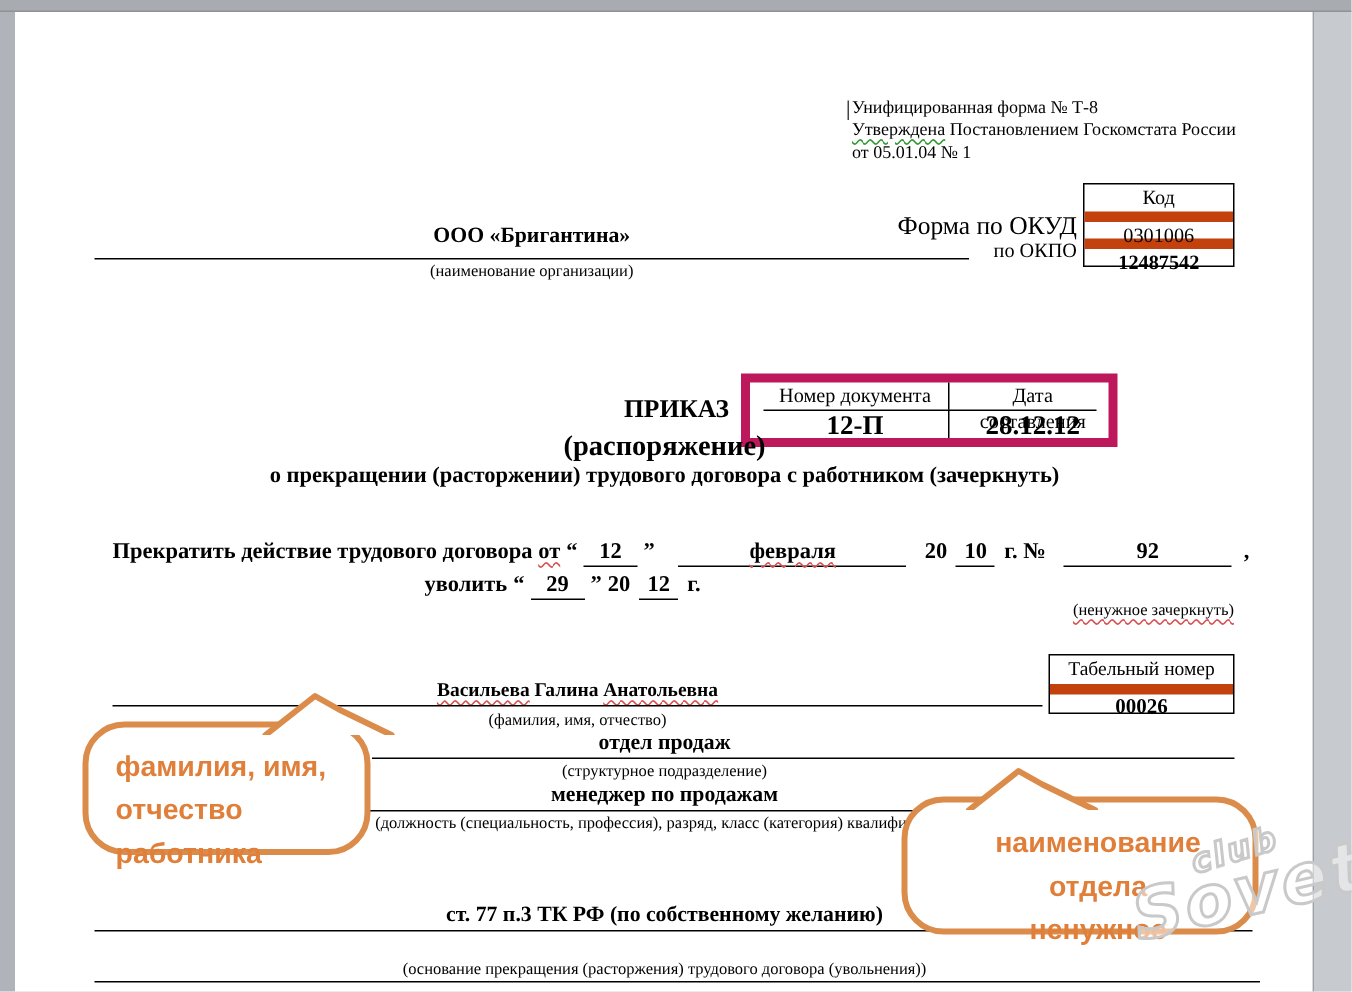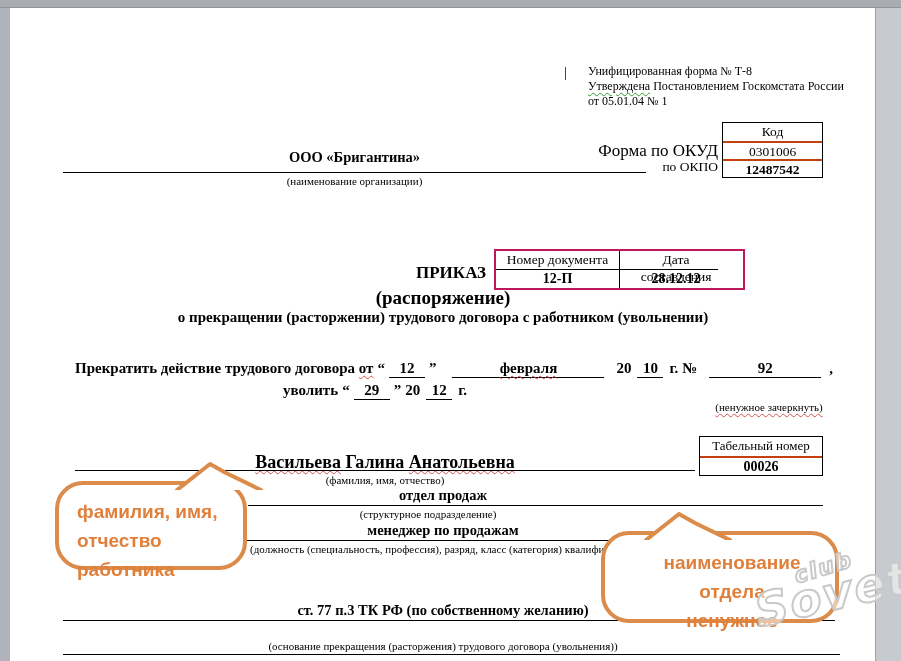--- a/index.html
+++ b/index.html
@@ -15,30 +15,30 @@
   .cap { font-size:11px; }
   .small { font-size:12px; }
   .cline { position:absolute; text-align:center; }
   .rline { position:absolute; text-align:right; }
   .hline { position:absolute; border-top:1px solid #000; height:0; }
   .wred { text-decoration-line: underline; text-decoration-style: wavy; text-decoration-color:#d94f4f; text-decoration-thickness:1px; text-underline-offset:2px; }
   .wgreen { text-decoration-line: underline; text-decoration-style: wavy; text-decoration-color:#2f9a2f; text-decoration-thickness:1px; text-underline-offset:2px; }
   .cursor { position:absolute; width:1px; height:13px; background:#444; }
 
   .tbl { position:absolute; background:#fff; border:1px solid #000; }
-  .tbl .row { border-top:2px solid #c2410c; text-align:center; }
+  .tbl .row { border-top:7px solid #c2410c; text-align:center; }
   .tbl .row:first-child { border-top:none; }
   .codetable { left:722px; top:122px; width:101px; font-size:13.5px; }
   .codetable .row { height:18px; line-height:17px; }
   .doctable { left:494px; top:249px; width:251px; font-size:13.5px; display:flex; flex-wrap:wrap; }
   .doctable .cell { width:123px; height:18px; line-height:17px; text-align:center; border-top:1px solid #000; border-left:1px solid #000; }
   .doctable .cell:nth-child(2n) { width:99px;padding-left:14px; }
   .doctable .cell:nth-child(-n+2) { border-top:none; }
   .doctable .cell:nth-child(2n+1) { border-left:none; }
-  .doctable .val { height:19px; line-height:18px; font-weight:bold; font-size:14px; }
+  .doctable .val { height:19px; line-height:18px; font-weight:bold; font-size:18px; }
   .ptable { left:699px; top:436px; width:124px; font-size:13px; }
   .ptable .row { height:19px; line-height:18px; }
   .ptable .row:last-child { font-weight:bold; font-size:14px; }
 
   .trow { position:absolute; display:flex; align-items:baseline; font-weight:bold; font-size:15px; white-space:nowrap; }
   .field { display:inline-block; text-align:center; border-bottom:1px solid #000; }
   .q { margin:0 4px; }
 
   .callout { position:absolute; background:#fff; border:4px solid #db8c4a; border-radius:28px; z-index:3; }
   .callout .ptr { position:absolute; }
@@ -51,47 +51,47 @@
 <body>
 
 <div class="frame">
   <div class="band band-top"></div>
   <div class="band band-left"></div>
   <div class="band band-right"></div>
   <div class="page"></div>
 
   <div class="cursor" style="left:565px; top:67px;"></div>
 
-  <div class="abs small" style="left:588px; top:64px; width:275px; line-height:15px;">
+  <div class="abs small" style="left:568px; top:64px; width:275px; line-height:15px;">
     <div>Унифицированная форма № Т-8</div>
     <div><span class="wgreen">Утверждена</span> <span>Постановлением Госкомстата России</span></div>
     <div>от 05.01.04 № 1</div>
   </div>
 
   <div class="tbl codetable">
     <div class="row">Код</div>
     <div class="row">0301006</div>
     <div class="row b">12487542</div>
   </div>
   <div class="rline" style="left:518px; top:141px; width:200px; font-size:17px;">Форма по ОКУД</div>
   <div class="rline" style="left:518px; top:159px; width:200px; font-size:13.5px;">по ОКПО</div>
 
   <div class="cline b" style="left:63px; top:149px; width:583px; font-size:14.5px;">ООО «Бригантина»</div>
   <div class="hline" style="left:63px; top:172px; width:583px;"></div>
   <div class="cline cap" style="left:63px; top:175px; width:583px;">(наименование организации)</div>
 
   <div class="rline b" style="left:336px; top:263px; width:150px; font-size:17px;">ПРИКАЗ</div>
-  <div class="doctable abs tbl" style="border:2px solid #be185d;">
+  <div class="doctable abs tbl" style="border:6px solid #be185d;justify-content:center;">
     <div class="cell">Номер документа</div>
     <div class="cell">Дата составления</div>
     <div class="cell val">12-П</div>
     <div class="cell val">28.12.12</div>
   </div>
   <div class="cline b" style="left:63px; top:287px; width:760px; font-size:19px;">(распоряжение)</div>
-  <div class="cline b" style="left:63px; top:309px; width:760px; font-size:15px;">о прекращении (расторжении) трудового договора с работником (увольнении)</div>
+  <div class="cline b" style="left:63px; top:309px; width:760px; font-size:15px;">о прекращении (расторжении) трудового договора с работником (зачеркнуть)</div>
 
   <div class="trow" style="left:75px; top:360px;">
     <span>Прекратить действие трудового договора</span>&nbsp;<span class="wred">от</span>
     <span class="q">“</span>
     <span class="field" style="width:36px;"><span>12</span></span>
     <span class="q">”</span>
     <span class="field" style="width:152px; margin:0 12px;"><span class="wred">февраля</span></span>
     <span>20</span>
     <span class="field" style="width:26px; margin:0 6px;"><span>10</span></span>
     <span>г. №</span>
@@ -108,27 +108,27 @@
     <span class="field" style="width:26px; margin:0 6px;"><span>12</span></span>
     <span>г.</span>
   </div>
   <div class="cline cap wred" style="left:695px; top:401px; width:148px;">(ненужное зачеркнуть)</div>
 
   <div class="tbl ptable">
     <div class="row">Табельный номер</div>
     <div class="row">00026</div>
   </div>
 
-  <div class="cline b" style="left:75px; top:452px; width:620px; font-size:18px;"><span class="wred">Васильева</span> <span>Галина</span> <span class="wred">Анатольевна</span></div>
+  <div class="cline b" style="left:75px; top:452px; width:620px; font-size:13px;"><span class="wred">Васильева</span> <span>Галина</span> <span class="wred">Анатольевна</span></div>
   <div class="hline" style="left:75px; top:470px; width:620px;"></div>
   <div class="cline cap" style="left:75px; top:474px; width:620px;">(фамилия, имя, отчество)</div>
 
   <div class="cline b" style="left:63px; top:487px; width:760px; font-size:14.5px;">отдел продаж</div>
   <div class="hline" style="left:248px; top:505px; width:575px;"></div>
-  <div class="cline cap" style="left:48px; top:508px; width:760px;">(структурное подразделение)</div>
+  <div class="cline cap" style="left:63px; top:508px; width:760px;">(структурное подразделение)</div>
 
   <div class="cline b" style="left:63px; top:522px; width:760px; font-size:14.5px;">менеджер по продажам</div>
   <div class="hline" style="left:230px; top:540px; width:430px;"></div>
   <div class="cline cap" style="left:63px; top:543px; width:760px;">(должность (специальность, профессия), разряд, класс (категория) квалификации)</div>
 
   <div class="cline b" style="left:63px; top:602px; width:760px; font-size:14.5px;">ст. 77 п.3 ТК РФ (по собственному желанию)</div>
   <div class="hline" style="left:63px; top:620px; width:772px;"></div>
   <div class="cline cap" style="left:63px; top:640px; width:760px;">(основание прекращения (расторжения) трудового договора (увольнения))</div>
 
   <div class="hline" style="left:63px; top:654px; width:777px;"></div>

